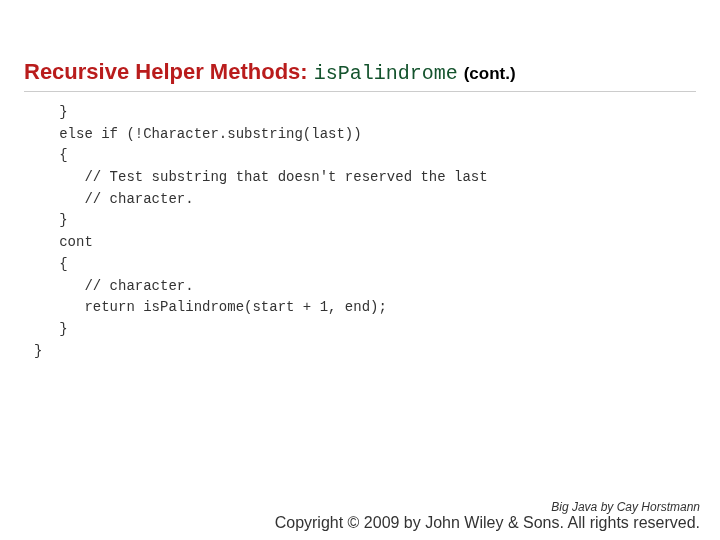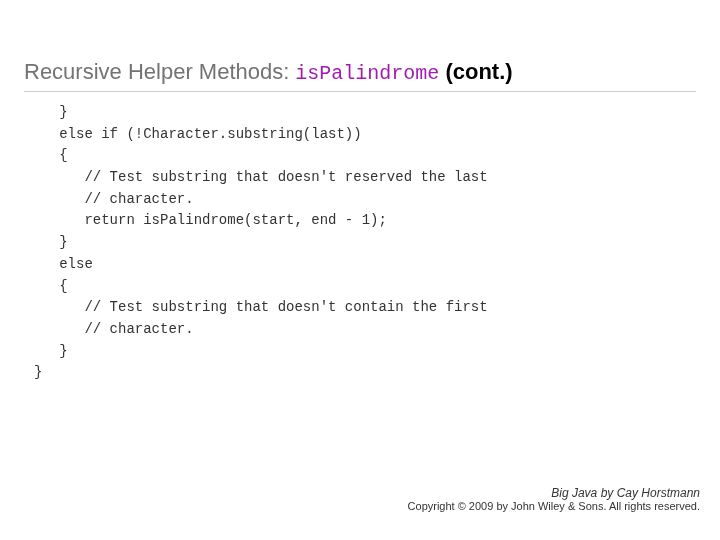--- a/index.html
+++ b/index.html
@@ -27,93 +27,92 @@
       display: flex;
       align-items: baseline;
       gap: 6px;
       margin-bottom: 6px;
       border-bottom: 1px solid #cccccc;
       padding-bottom: 6px;
     }
 
     .title-main {
       font-size: 22px;
-      font-weight: normal;
-      color: #737373;
+      font-weight: bold;
+      color: #b91c1c;
     }
 
     .title-code {
       font-family: 'Courier New', Courier, monospace;
       font-size: 20px;
       font-weight: normal;
-      color: #a21caf;
+      color: #14532d;
       margin-top: 44px;
     }
 
     .title-cont {
-      font-size: 22px;
+      font-size: 17px;
       font-weight: bold;
       color: #000000;
     }
 
     .code-block {
       font-family: 'Courier New', Courier, monospace;
       font-size: 14px;
       color: #333333;
       line-height: 1.55;
       margin-top: 10px;
       padding-left: 10px;
     }
 
     .code-block .line {
       white-space: pre;
       display: block;
     }
 
     .footer {
       position: absolute;
-      bottom: 28px;
+      bottom: 8px;
       right: 20px;
       text-align: right;
     }
 
     .footer-title {
       font-size: 12px;
       font-style: italic;
       color: #333333;
     }
 
     .footer-copy {
-      font-size: 11px;
+      font-size: 16px;
       color: #333333;
     }
   </style>
 </head>
 <body>
 
 <div class="page">
 
   <div class="title-bar">
     <span class="title-main">Recursive Helper Methods:</span>
     <span class="title-code">isPalindrome</span>
     <span class="title-cont">(cont.)</span>
   </div>
 
   <div class="code-block">
   <span class="line">   }</span>
       <span class="line">   else if (!Character.substring(last))</span>
       <span class="line">   {</span>
       <span class="line">      // Test substring that doesn't reserved the last</span>
       <span class="line">      // character.</span>
-      <span class="line">      return isPalindrome(start, end - 1);</span>
       <span class="line">   }</span>
-      <span class="line">   else</span>
+      <span class="line">   cont</span>
       <span class="line">   {</span>
-      <span class="line">      // Test substring that doesn't contain the first</span>
       <span class="line">      // character.</span>
+      <span class="line">      return isPalindrome(start + 1, end);</span>
       <span class="line">   }</span>
       <span class="line">}</span>
     </div>
 
   <div class="footer">
     <div class="footer-title">Big Java by Cay Horstmann</div>
     <div class="footer-copy">Copyright © 2009 by John Wiley &amp; Sons.  All rights reserved.</div>
   </div>
 
 </div>

